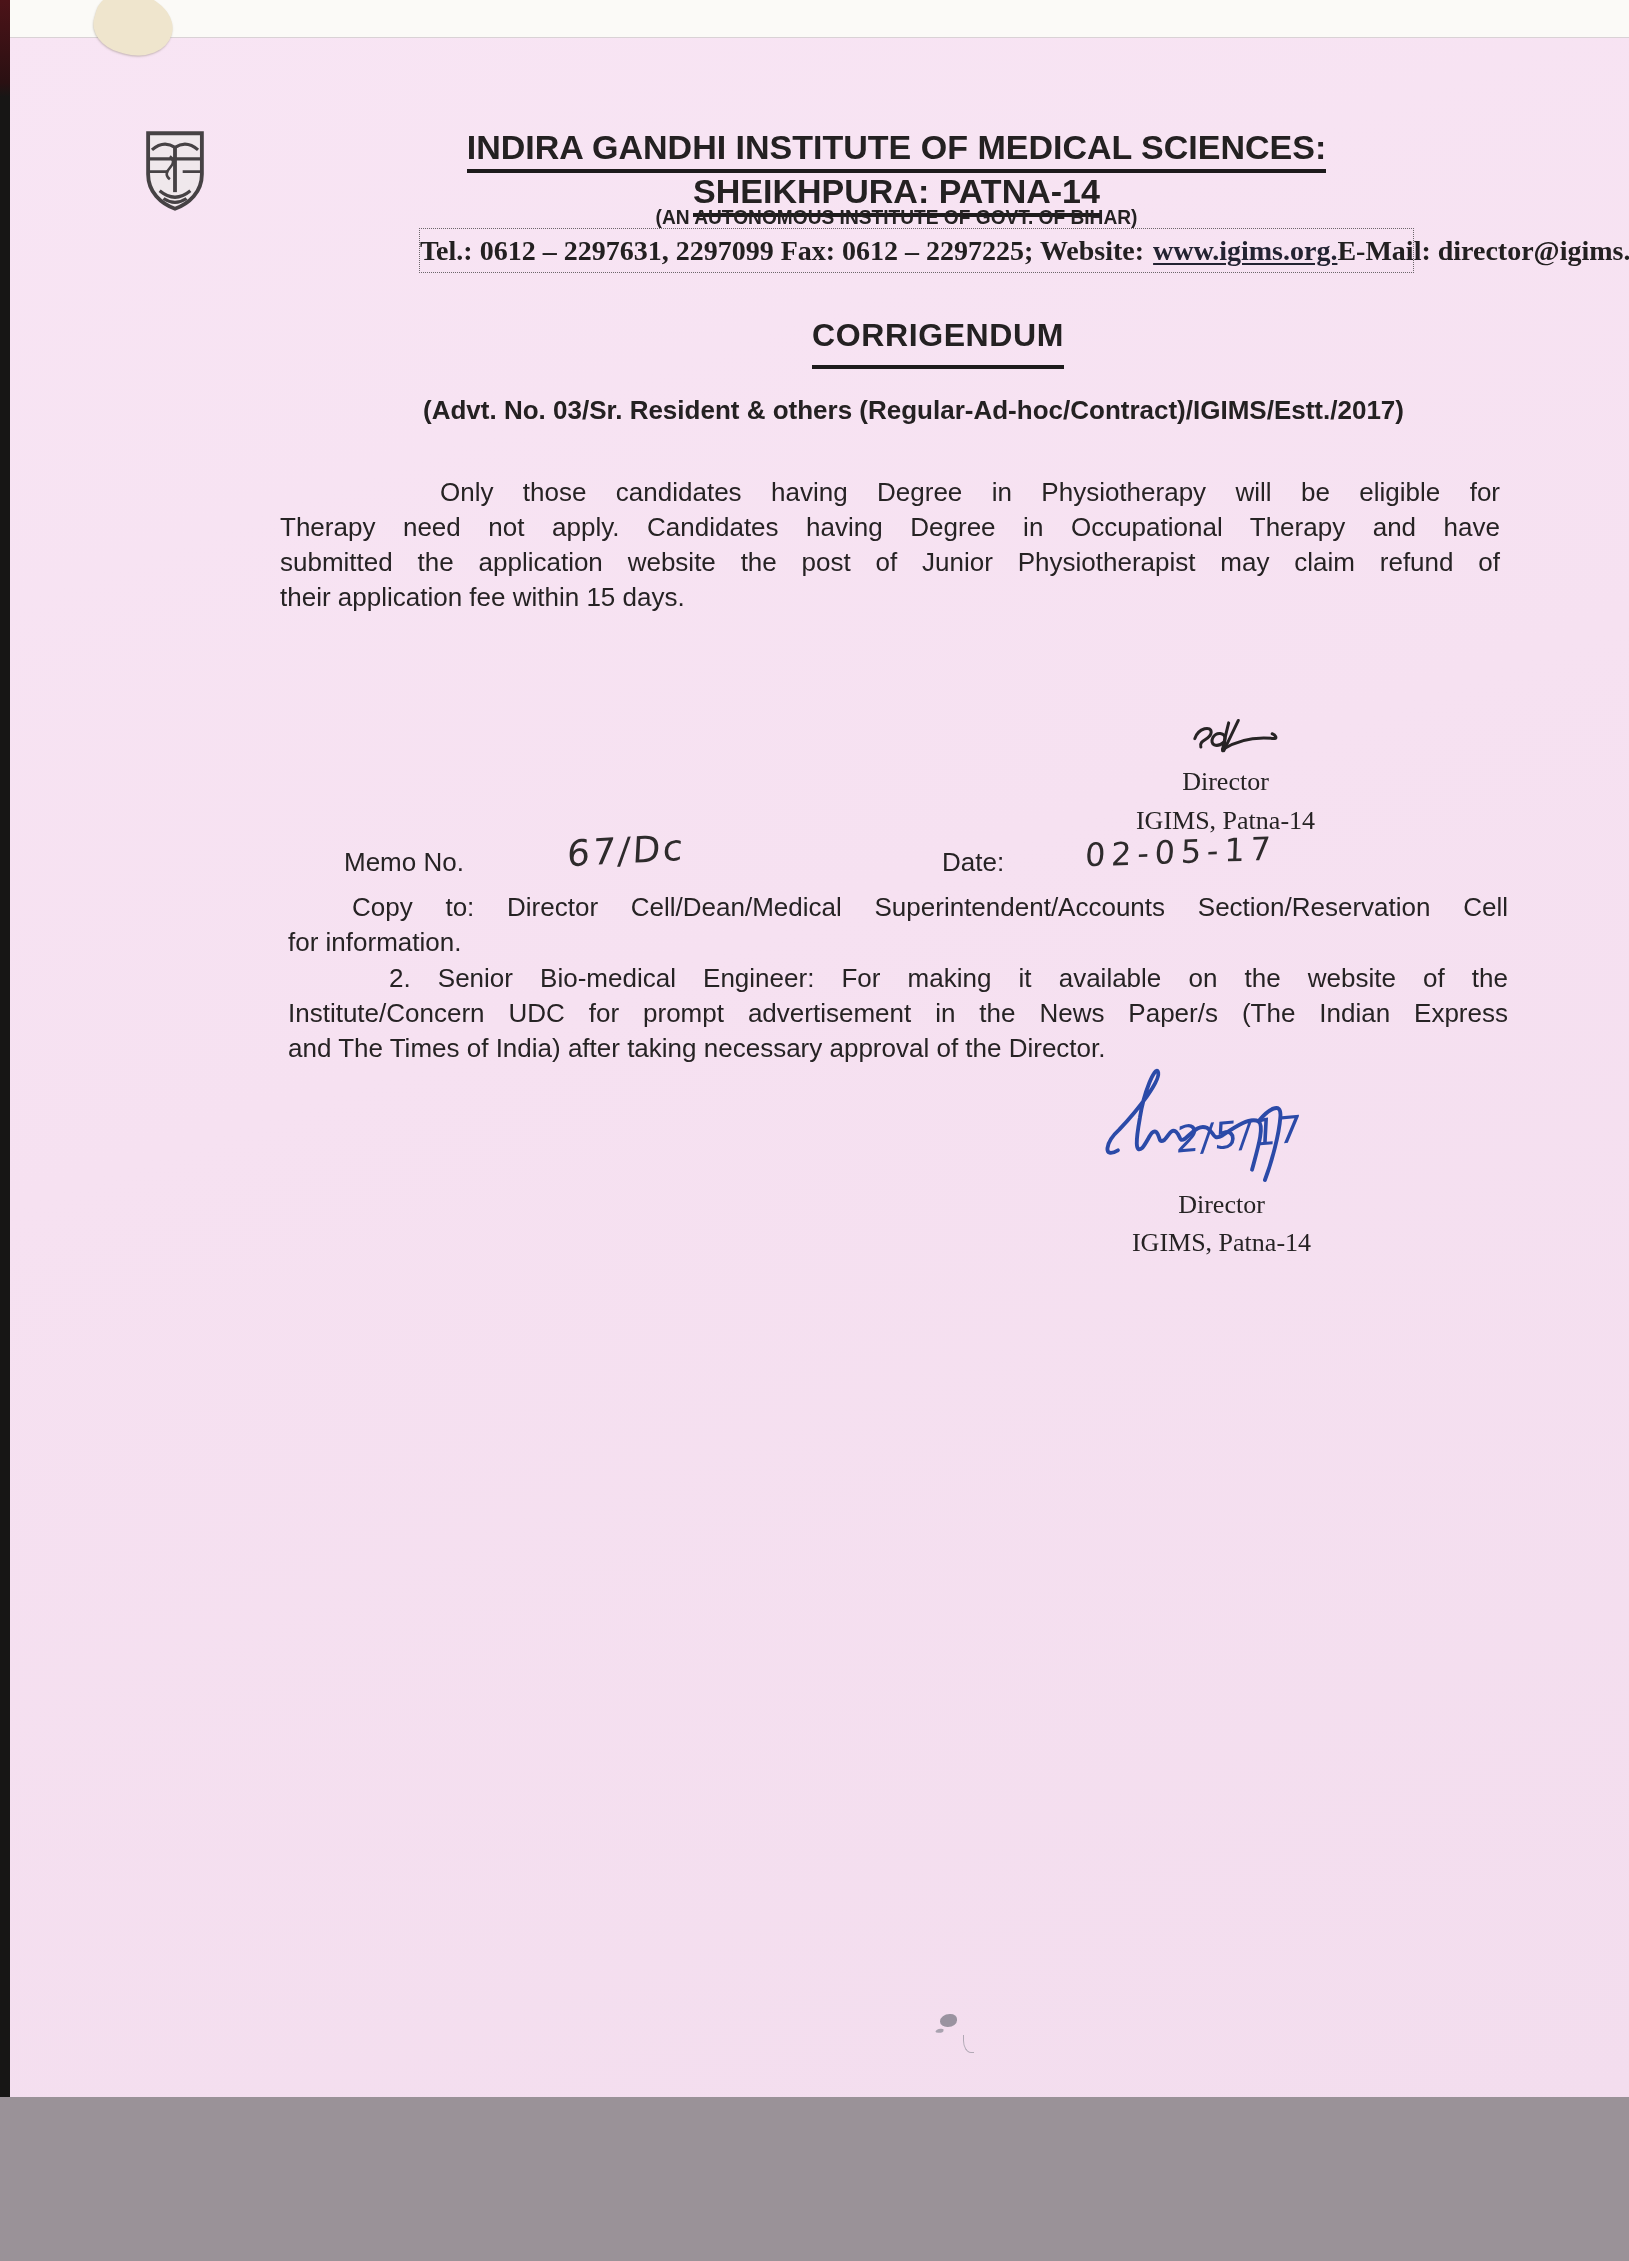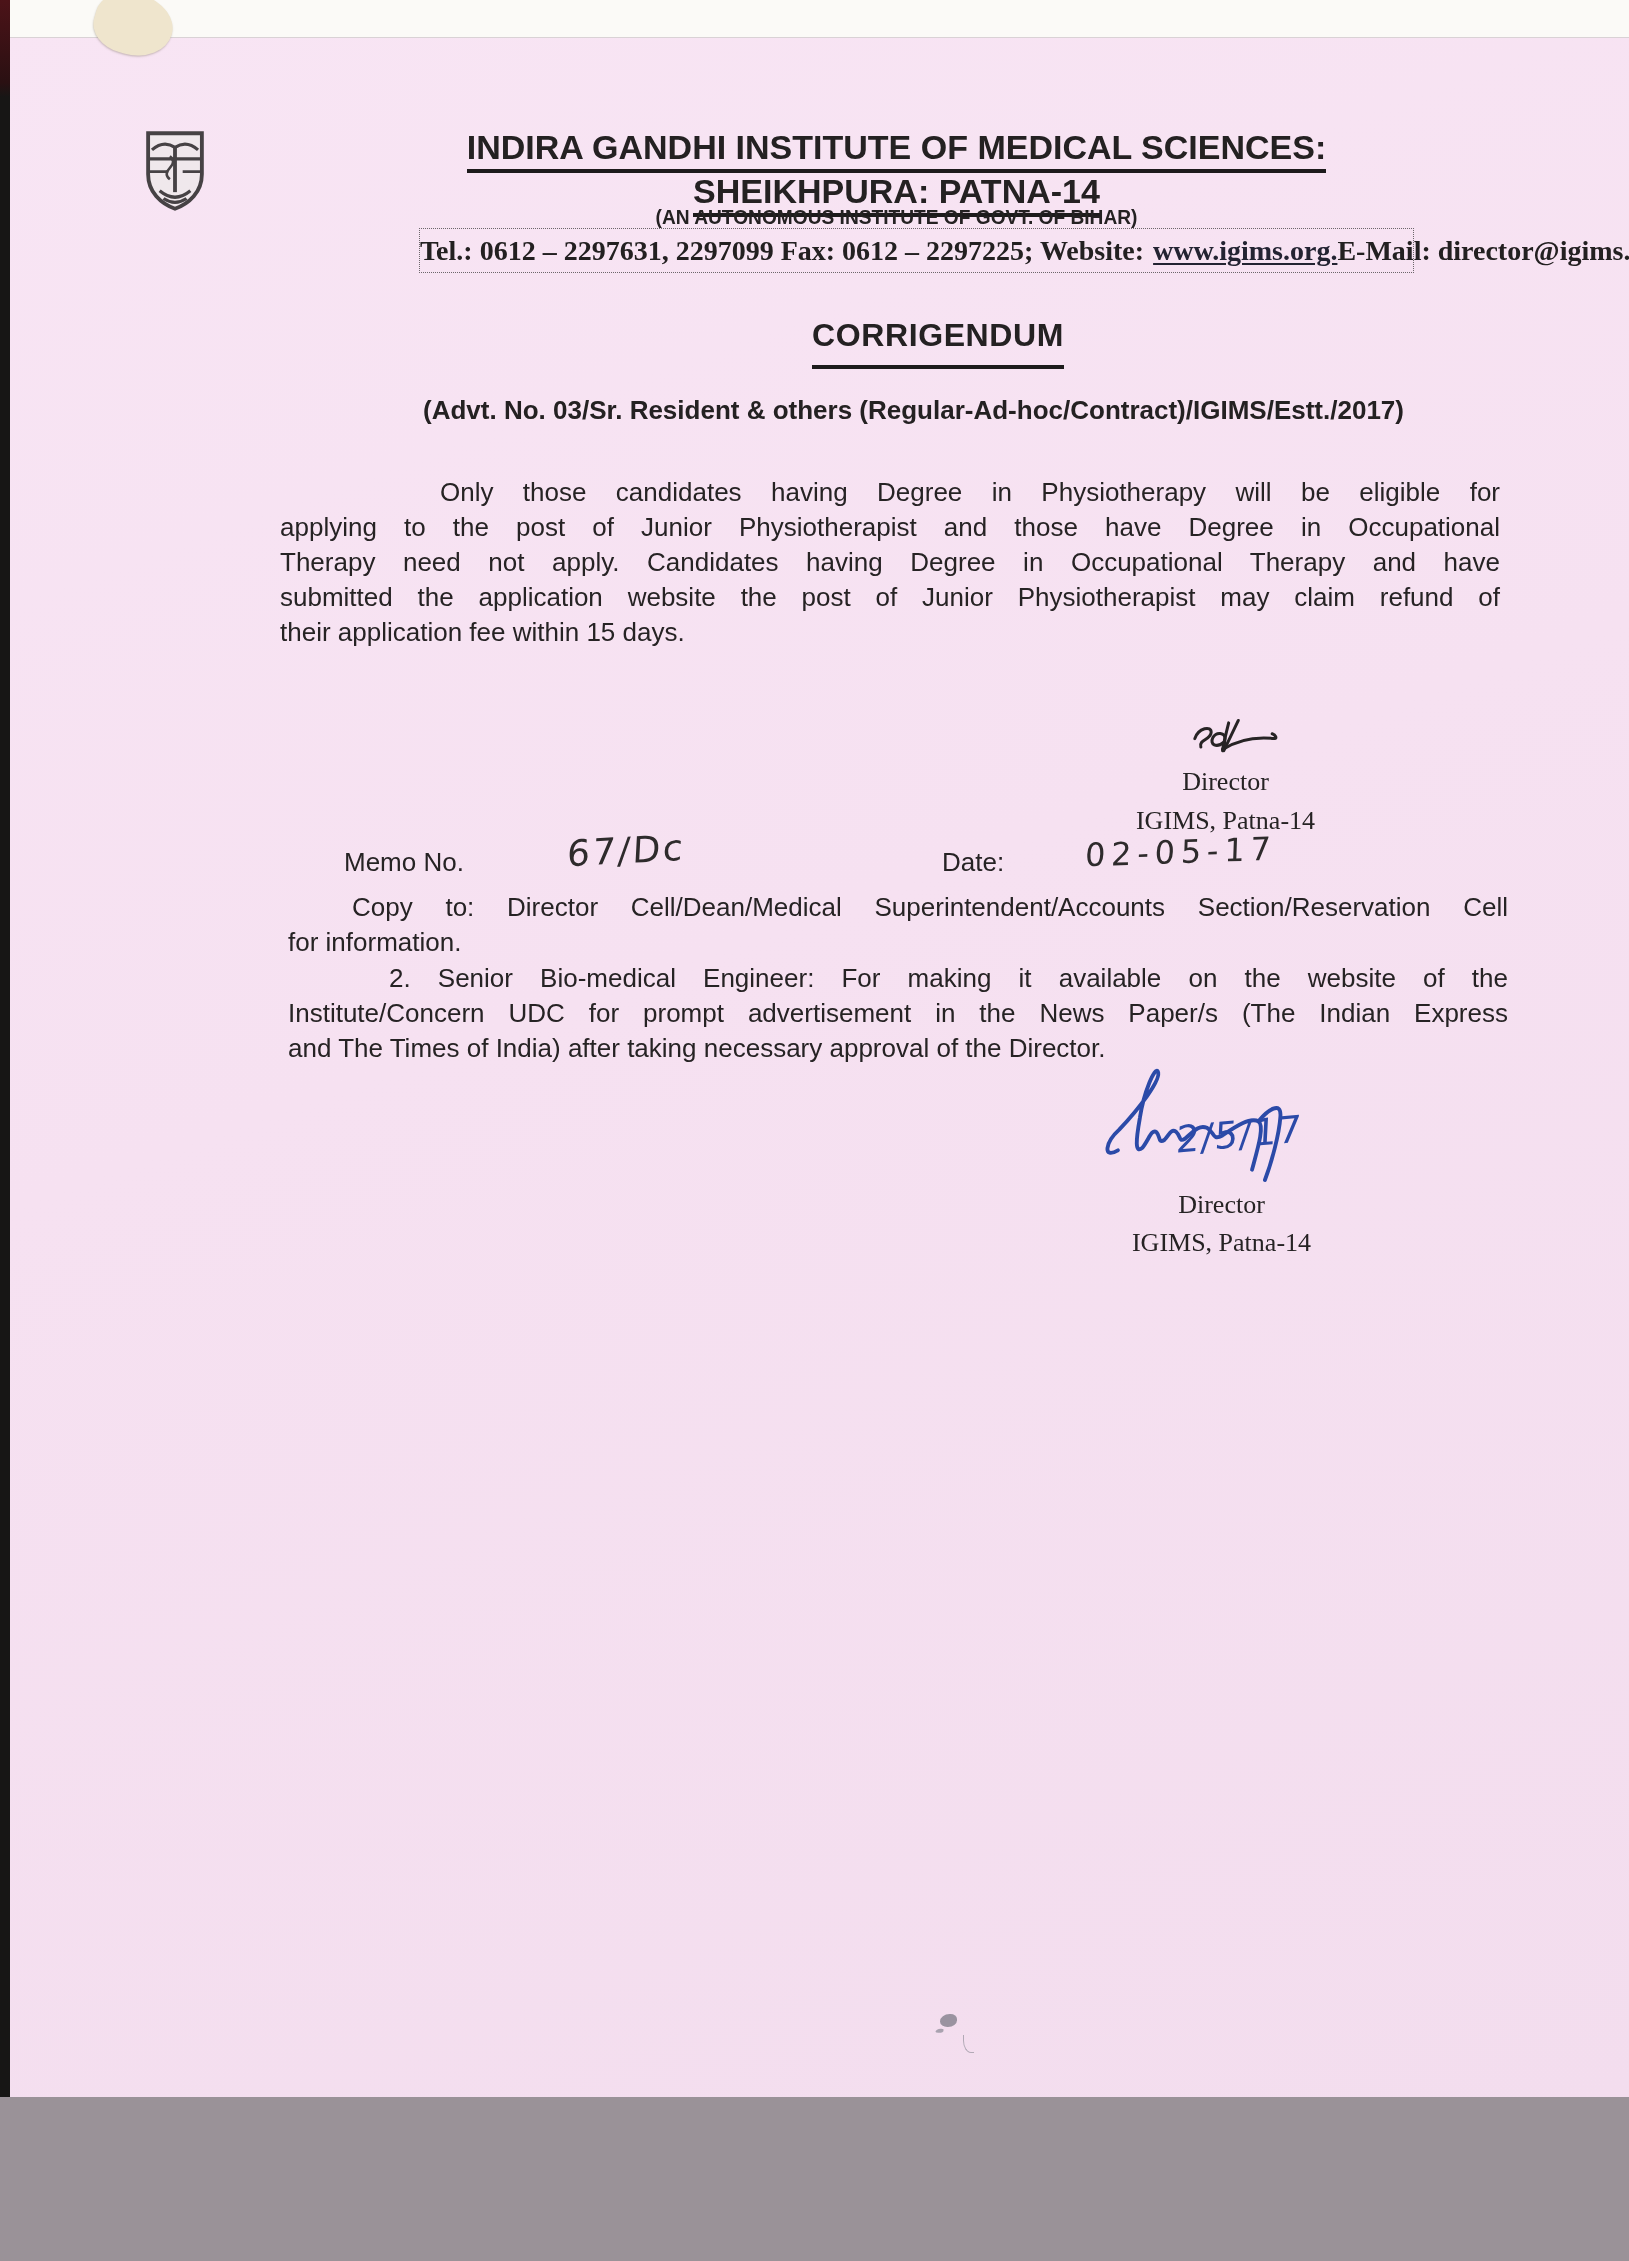--- a/index.html
+++ b/index.html
@@ -95,21 +95,20 @@
     <span>Tel.: 0612 – 2297631, 2297099 Fax: 0612 – 2297225; Website:</span><span class="website">www.igims.org.</span><span>E-Mail: director@igims.org</span>
   </div>
 
   <div class="abs center-col doc-title" style="left:245px;top:317px;width:1386px;">
     <span class="u">CORRIGENDUM</span>
   </div>
   <div class="abs center-col ref-line" style="left:193px;top:395px;width:1441px;">(Advt. No. 03/Sr. Resident &amp; others (Regular-Ad-hoc/Contract)/IGIMS/Estt./2017)</div>
 
   <div class="abs para" style="left:280px;top:475px;">
     <div class="jline ind250">Only those candidates having Degree in Physiotherapy will be eligible for</div>
-    <div class="jline">applying to the post of Junior Physiotherapist and those have Degree in Occupational</div>
     <div class="jline">Therapy need not apply. Candidates having Degree in Occupational Therapy and have</div>
     <div class="jline">submitted the application website the post of Junior Physiotherapist may claim refund of</div>
     <div class="lline">their application fee within 15 days.</div>
   </div>
 
   <div class="abs" style="left:1185px;top:712px;width:97px;height:52px;" role="img" aria-label="Sd/-">
     <svg width="97" height="52" viewBox="0 0 160 86">
       <g fill="none" stroke="#272425" stroke-width="5" stroke-linecap="round">
         <path d="M16,44 C22,26 44,22 43,34 C42,46 22,46 26,58"></path>
         <path d="M64,50 C52,60 40,54 46,42 C52,32 66,34 66,44 C66,52 64,58 62,64"></path>

